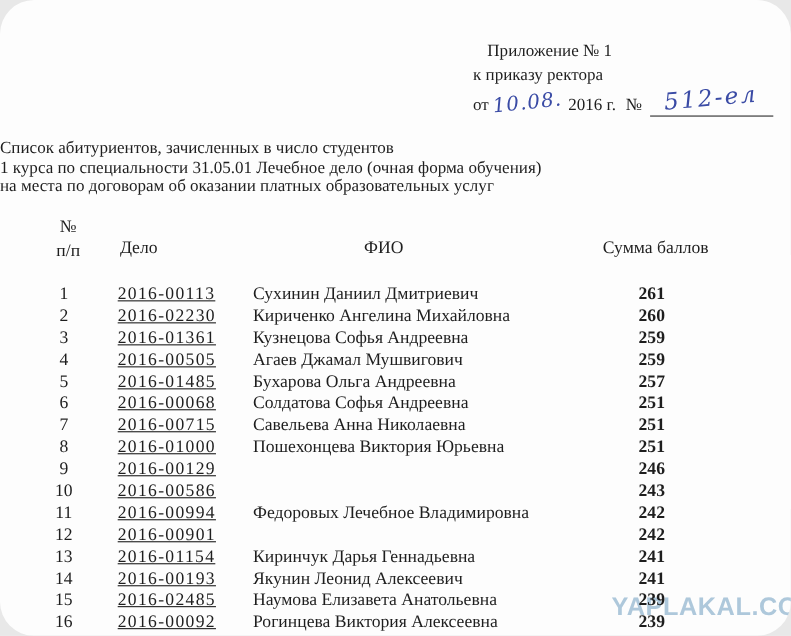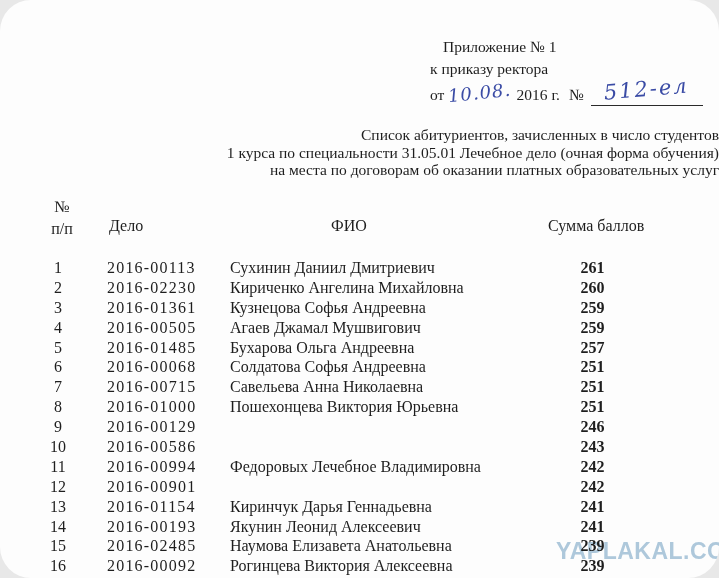--- a/index.html
+++ b/index.html
@@ -43,38 +43,38 @@
   .hand-number {
     display:inline-block;
     font-size:21px;
     letter-spacing:2px;
     transform:rotate(-5deg) translateY(-4px);
   }
 
   
   .title {
     position:absolute; left:0; right:0; top:126px;
-    text-align:right;
+    text-align:left;
     font-size:15.5px;
     line-height:17.6px;
     z-index:2;
   }
 
   
   .thead { position:absolute; left:0; top:0; width:719px; font-size:16px; z-index:2; }
   .h-num  { position:absolute; left:46px;  top:196px; width:32px; text-align:center; line-height:22px; }
   .h-case { position:absolute; left:109px; top:217px; }
   .h-name { position:absolute; left:331px; top:217px; }
   .h-score{ position:absolute; left:548px; top:217px; }
 
   
   .rows { position:absolute; left:0; top:258px; width:719px; z-index:2; }
   .row  { position:relative; height:19.9px; font-size:16px; line-height:19.9px; }
   .c-num   { position:absolute; left:47px; width:22px; text-align:center; }
-  .c-case  { position:absolute; left:107px; letter-spacing:1.2px; }
+  .c-case  { position:absolute; left:107px; letter-spacing:1.2px;text-decoration:underline; }
   .c-name  { position:absolute; left:230px; }
   .c-score { position:absolute; left:520px; width:145px; text-align:center; font-weight:bold; }
 
   
   .watermark {
     position:absolute; left:556px; top:538px;
     font-family:"Liberation Sans","DejaVu Sans",sans-serif;
     font-weight:bold;
     font-size:23px;
     letter-spacing:0.5px;

